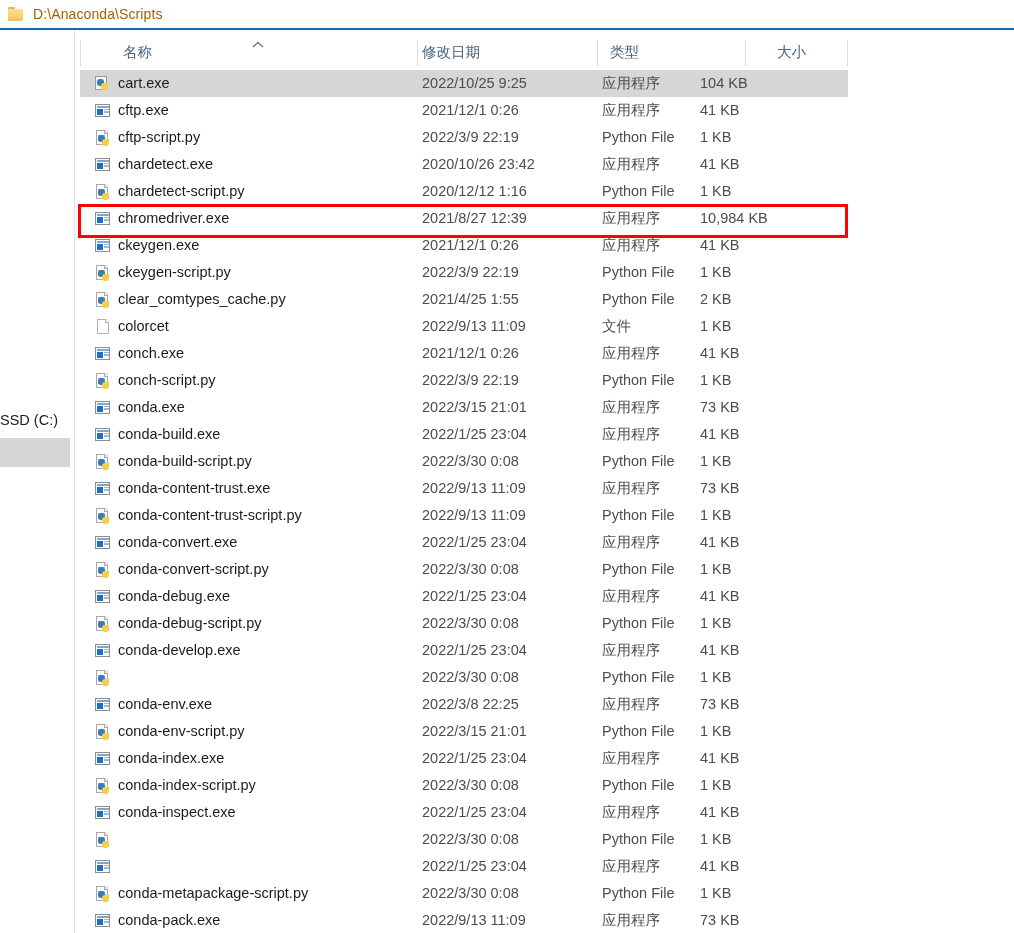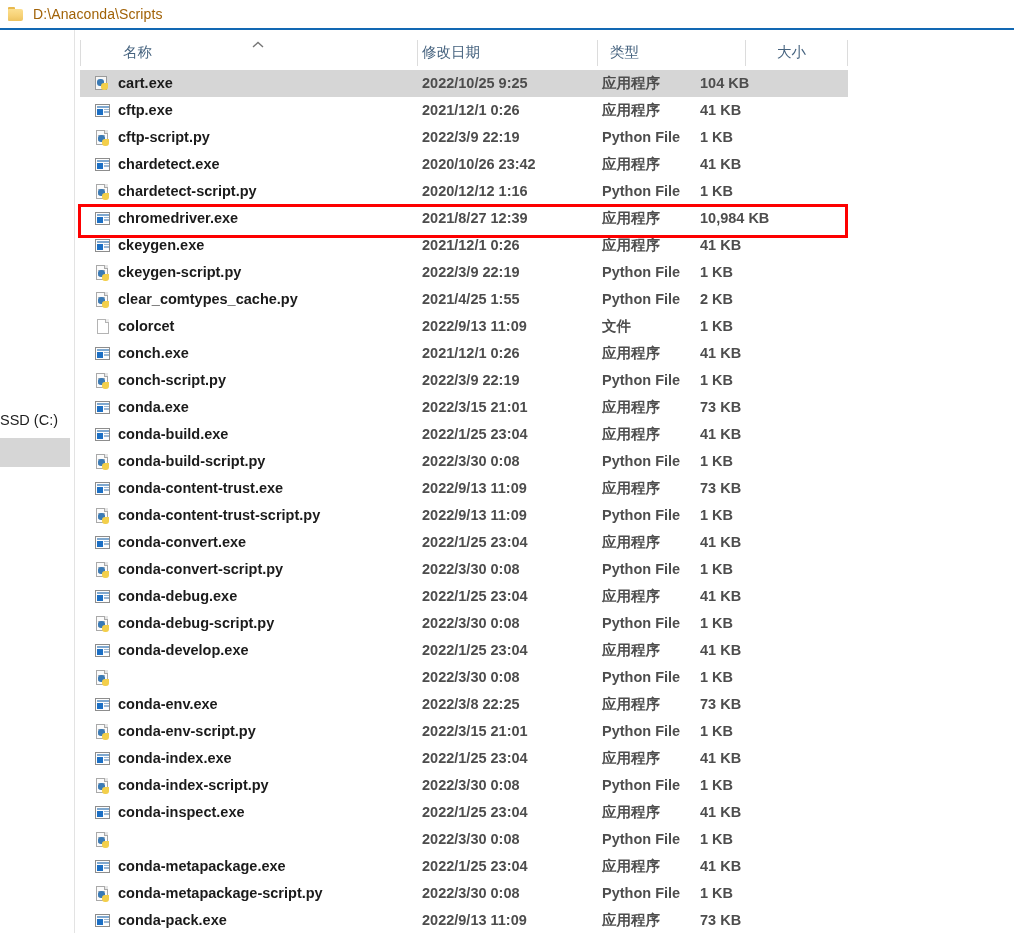--- a/index.html
+++ b/index.html
@@ -73,21 +73,21 @@
     position: absolute; left: 170px; top: 2px; width: 16px; height: 10px;
   }
   #sort-chevron svg { display:block; }
 
   #headerline {
     position: absolute; left: 5px; top: 39px; width: 768px; height: 1px;
     background: #ffffff;
   }
 
   
-  #rows { position: absolute; left: 0px; top: 40px; width: 939px; font-weight: bold; }
+  #rows { position: absolute; left: 0px; top: 40px; width: 939px; }
   .row {
     position: relative; height: 27px; width: 768px; margin-left: 5px;
     display: block;
   }
   .row.selected .rowbg {
     position: absolute; left: 0; top: 0; width: 768px; height: 27px;
     background: #d6d6d6;
   }
   .cell { position: absolute; top: 0; height: 27px; line-height: 27px;
           font-size: 14.5px; color: #4d4d4d; white-space: nowrap; }
@@ -607,21 +607,20 @@
         <span class="cell c-size">1 KB</span>
       </div>
       <div class="row">
         <span class="icon icon-exe">
           <span class="frame"></span>
           <span class="titlebar"></span>
           <span class="blue"></span>
           <span class="l1"></span>
           <span class="l2"></span>
         </span>
-        <span class="cell c-name">conda-metapackage.exe</span>
         <span class="cell c-date">2022/1/25 23:04</span>
         <span class="cell c-type">应用程序</span>
         <span class="cell c-size">41 KB</span>
       </div>
       <div class="row">
         <span class="icon icon-py">
           <span class="page"></span>
           <span class="fold"></span>
           <span class="ln ln1"></span>
           <span class="ln ln2"></span>

